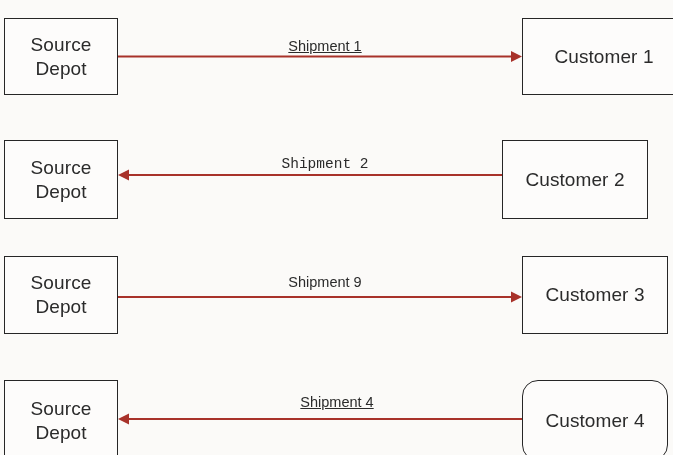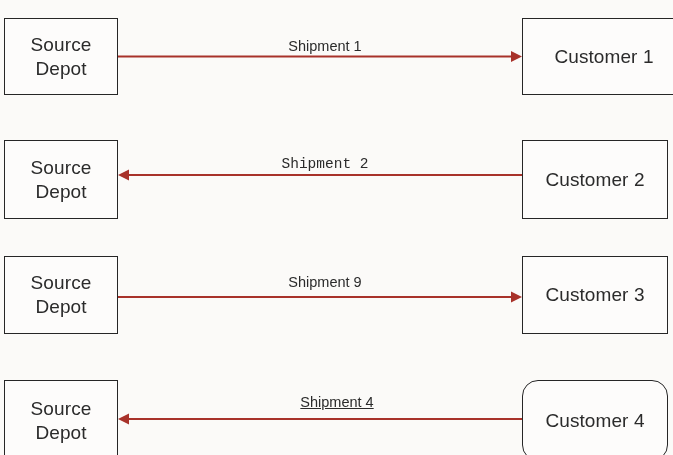--- a/index.html
+++ b/index.html
@@ -67,24 +67,24 @@
       <polygon points="118,165 129,159.5 129,170.5" fill="#a8322a"></polygon>
       <line x1="118" y1="287" x2="511" y2="287" stroke="#a8322a" stroke-width="2.2"></line>
       <polygon points="522,287 511,281.5 511,292.5" fill="#a8322a"></polygon>
       <line x1="522" y1="409" x2="129" y2="409" stroke="#a8322a" stroke-width="2.2"></line>
       <polygon points="118,409 129,403.5 129,414.5" fill="#a8322a"></polygon>
     </svg>
   <div id="node-layer">
       <div class="node-box" style="left: 4px; top: 8px; width: 114px; height: 77px;">Source
 Depot</div>
       <div class="node-box" style="left: 522px; top: 8px; width: 164px; height: 77px;">Customer 1</div>
-      <div class="edge-label" style="left: 325px; top: 29px;">Shipment 1</div>
+      <div class="edge-label" style="left: 325px; top: 29px; text-decoration: underline;">Shipment 1</div>
       <div class="node-box" style="left: 4px; top: 130px; width: 114px; height: 79px;">Source
 Depot</div>
-      <div class="node-box" style="left: 522px; top: 130px; width: 146px; height: 79px;">Customer 2</div>
+      <div class="node-box" style="left: 502px; top: 130px; width: 146px; height: 79px;">Customer 2</div>
       <div class="edge-label" style="left: 325px; top: 147px; font-family: Liberation Mono, monospace;">Shipment 2</div>
       <div class="node-box" style="left: 4px; top: 246px; width: 114px; height: 78px;">Source
 Depot</div>
       <div class="node-box" style="left: 522px; top: 246px; width: 146px; height: 78px;">Customer 3</div>
       <div class="edge-label" style="left: 325px; top: 265px;">Shipment 9</div>
       <div class="node-box" style="left: 4px; top: 370px; width: 114px; height: 81px;">Source
 Depot</div>
       <div class="node-box" style="left: 522px; top: 370px; width: 146px; height: 81px; border-radius: 16px;">Customer 4</div>
       <div class="edge-label" style="left: 337px; top: 385px; text-decoration: underline;">Shipment 4</div>
     </div>

